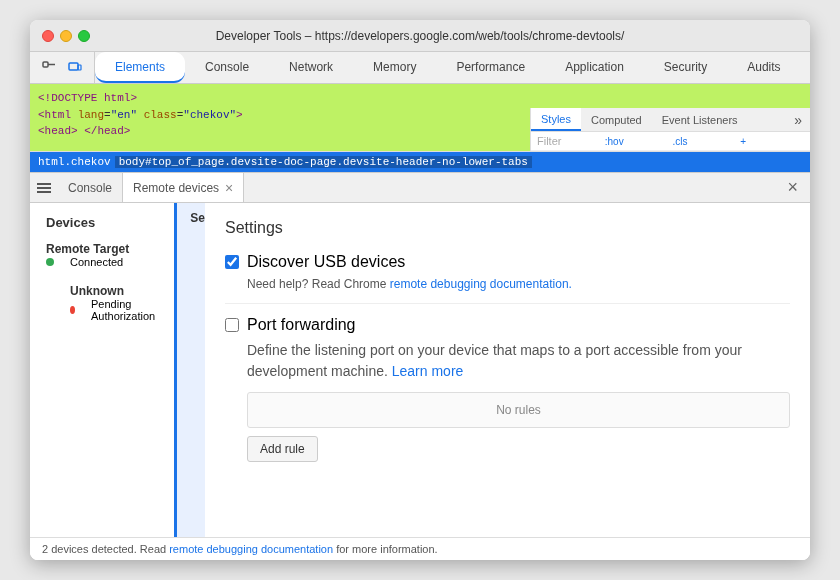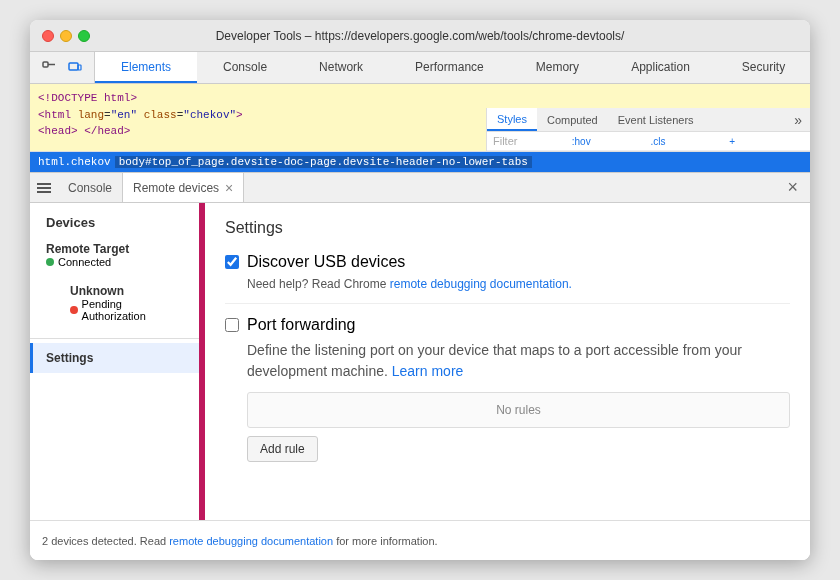--- a/index.html
+++ b/index.html
@@ -80,45 +80,46 @@
       border-radius: 3px;
       font-size: 14px;
       color: #555;
     }
     .nav-tabs {
       display: flex;
       align-items: stretch;
       flex: 1;
     }
     .nav-tab {
-      padding: 0 26px;
+      padding: 0 20px;
       font-size: 12px;
       color: #444;
       display: flex;
       align-items: center;
       cursor: pointer;
       border-bottom: 2px solid transparent;
       white-space: nowrap;
+      border-radius: 11px;
     }
     .nav-tab.active {
       color: #1a73e8;
       border-bottom: 2px solid #1a73e8;
       background: #fff;
     }
     .nav-more {
       display: flex;
       align-items: center;
       padding: 0 8px;
       cursor: pointer;
       font-size: 16px;
       color: #555;
     }
     
     .editor-area {
-      background: #fef9c3;
+      background: #bef264;
       display: flex;
       height: 68px;
       flex-shrink: 0;
       border-bottom: 1px solid #ddd;
     }
     .editor-left {
       flex: 1;
       padding: 6px 8px;
       font-family: 'Courier New', monospace;
       font-size: 11px;
@@ -140,21 +141,21 @@
     }
     .breadcrumb-item {
       color: #fff;
       padding: 0 4px;
     }
     .breadcrumb-item.active {
       background: #1558b0;
       color: #fff;
     }
     .editor-right {
-      width: 324px;
+      width: 280px;
       border-left: 1px solid #ddd;
       display: flex;
       flex-direction: column;
       margin-top: 24px;
     }
     .styles-tabs {
       display: flex;
       background: #f0f0f0;
       height: 28px;
       border-bottom: 1px solid #ddd;
@@ -267,23 +268,23 @@
     
     .drawer-content {
       display: flex;
       flex: 1;
       overflow: hidden;
     }
 
     
     .sidebar {
       width: 175px;
-      border-right: 6px solid #be185d;
-      display: flex;
-      flex-direction: column;
+      border-right: 1px solid #be185d;
+      display: flex;
+      flex-direction: row;
       font-size: 13px;
       flex-shrink: 0;
     }
     .sidebar-section {
       padding: 12px 16px 8px;
     }
     .sidebar-title {
       font-size: 13px;
       font-weight: 600;
       color: #333;
@@ -296,21 +297,21 @@
     }
     .sidebar-item .item-title {
       font-weight: 600;
       color: #333;
       font-size: 12px;
     }
     .sidebar-item .item-status {
       font-size: 11px;
       display: flex;
       align-items: center;
-      gap: 4px;
+      gap: 16px;
     }
     .status-dot {
       width: 8px;
       height: 8px;
       border-radius: 50%;
       display: inline-block;
     }
     .status-green { background: #34a853; }
     .status-red { background: #ea4335; }
     .sidebar-divider {
@@ -399,21 +400,21 @@
       border-radius: 3px;
       font-size: 12px;
       cursor: pointer;
       color: #333;
     }
 
     
     .status-bar {
       background: #fff;
       border-top: 1px solid #ddd;
-      height: 40px;
+      height: 23px;
       display: flex;
       align-items: center;
       padding: 0 12px;
       font-size: 11px;
       color: #555;
       flex-shrink: 0;
     }
     .status-link {
       color: #1a73e8;
       text-decoration: none;
@@ -446,22 +447,22 @@
         <svg width="16" height="16" viewBox="0 0 16 16" fill="none">
           <rect x="2" y="3" width="9" height="7" rx="1" stroke="#1a73e8" stroke-width="1.5"></rect>
           <rect x="11" y="5" width="3" height="5" rx="0.5" stroke="#1a73e8" stroke-width="1.2"></rect>
         </svg>
       </div>
     </div>
     <div class="nav-tabs">
       <div class="nav-tab active">Elements</div>
       <div class="nav-tab">Console</div>
       <div class="nav-tab">Network</div>
+      <div class="nav-tab">Memory</div>
       <div class="nav-tab">Performance</div>
-      <div class="nav-tab">Memory</div>
       <div class="nav-tab">Application</div>
       <div class="nav-tab">Security</div>
       <div class="nav-tab">Audits</div>
     </div>
     <div class="nav-more">⋮</div>
   </div>
 
   <div class="editor-area">
     <div class="editor-left">
       <div><span class="html-tag">&lt;!DOCTYPE html&gt;</span></div>

